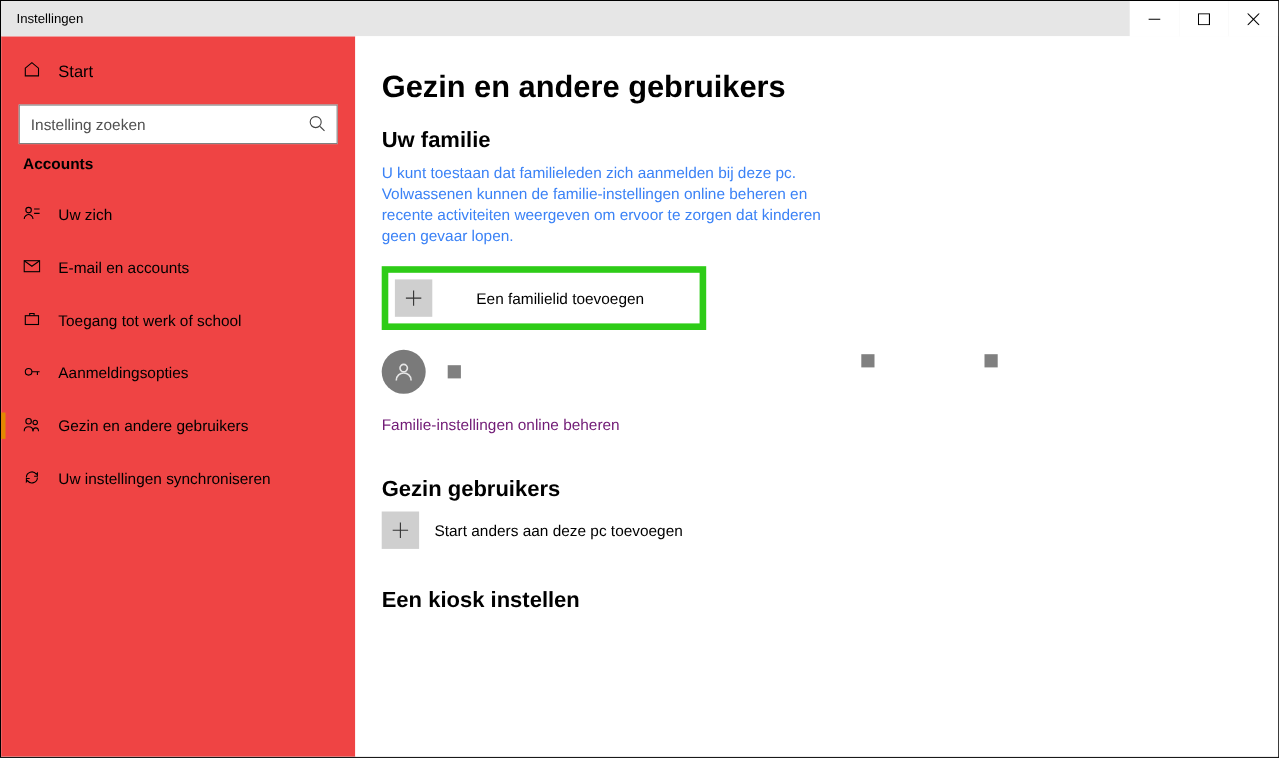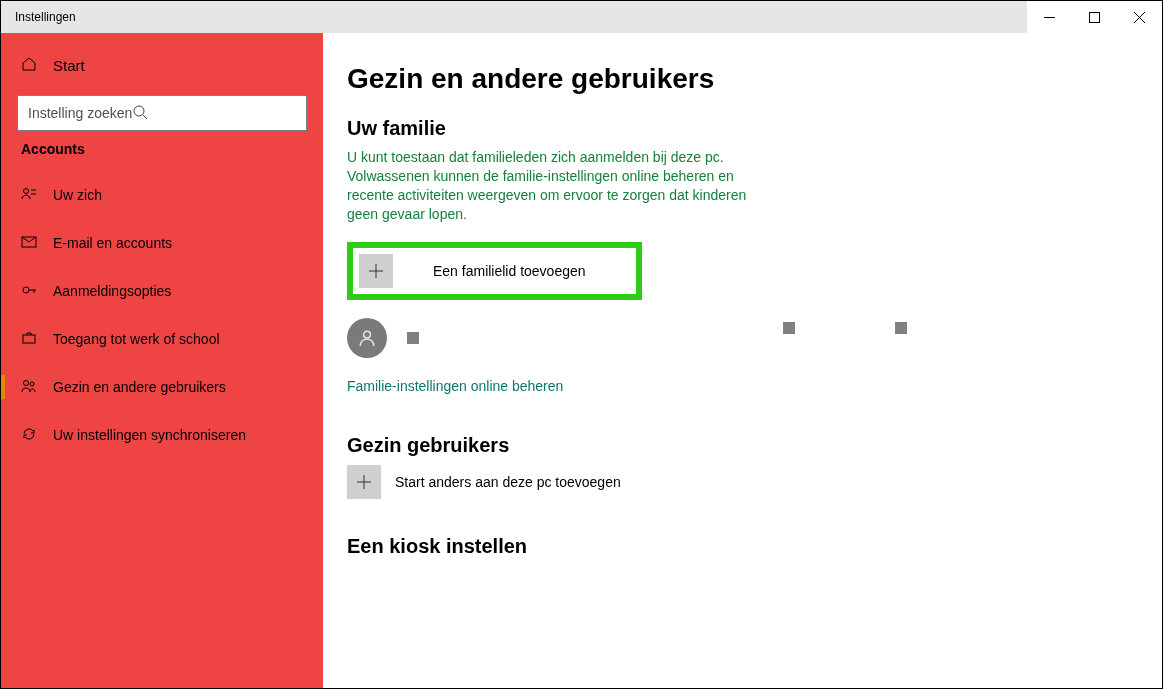--- a/index.html
+++ b/index.html
@@ -67,20 +67,21 @@
   }
   .side-start svg { width: 16px; height: 16px; }
   .search-box {
     margin: 6px 16px 0 16px;
     height: 36px;
     border: 1px solid #808080;
     background: #fff;
     display: flex;
     align-items: center;
     padding: 0 10px;
+    justify-content: space-between;
     color: #505050;
   }
   .search-box svg { width: 16px; height: 16px; }
   .section-header {
     padding: 10px 18px 6px 20px;
     font-size: 14px;
     font-weight: 600;
   }
   .side-items { margin-top: 8px; }
   .side-item {
@@ -120,21 +121,21 @@
     font-weight: 600;
     margin-bottom: 22px;
   }
   .sub-heading {
     font-size: 20px;
     font-weight: 600;
     margin-bottom: 8px;
   }
   .desc {
     font-size: 14px;
-    color: #15803d;
+    color: #3b82f6;
     line-height: 1.35;
     margin-bottom: 18px;
     max-width: 430px;
   }
   .add-row {
     display: flex;
     align-items: center;
     gap: 14px;
     margin-bottom: 12px;
   }
@@ -174,21 +175,21 @@
   }
   .avatar svg { width: 18px; height: 18px; fill:#e6e6e6; stroke:#e6e6e6;}
   .square-ph {
     width: 12px;
     height: 12px;
     background: #808080;
   }
   .two-squares { display:flex; flex-direction:column; gap:6px; }
 
   .link-orange {
-    color: #0f766e;
+    color: #701a75;
     font-size: 14px;
     margin-bottom: 40px;
     display: inline-block;
   }
 
   
   .aside {
     position: absolute;
     right: 24px;
     top: 98px;
@@ -276,35 +277,35 @@
           <svg viewBox="0 0 16 16" fill="none" stroke="#000" stroke-width="1">
               <rect x="1" y="3" width="14" height="10"></rect>
               <path d="M1 3l7 5 7-5"></path>
             </svg>
         </span>
         <span>E-mail en accounts</span>
       </div>
       <div class="side-item">
         <span>
           <svg viewBox="0 0 16 16" fill="none" stroke="#000" stroke-width="1">
+              <rect x="2" y="5" width="12" height="8"></rect>
+              <path d="M6 5V3h4v2"></path>
+            </svg>
+        </span>
+        <span>Toegang tot werk of school</span>
+      </div>
+      <div class="side-item">
+        <span>
+          <svg viewBox="0 0 16 16" fill="none" stroke="#000" stroke-width="1">
               <circle cx="5" cy="8" r="3"></circle>
               <line x1="8" y1="8" x2="15" y2="8"></line>
               <line x1="13" y1="8" x2="13" y2="11"></line>
             </svg>
         </span>
         <span>Aanmeldingsopties</span>
-      </div>
-      <div class="side-item">
-        <span>
-          <svg viewBox="0 0 16 16" fill="none" stroke="#000" stroke-width="1">
-              <rect x="2" y="5" width="12" height="8"></rect>
-              <path d="M6 5V3h4v2"></path>
-            </svg>
-        </span>
-        <span>Toegang tot werk of school</span>
       </div>
       <div class="side-item active">
         <span>
           <svg viewBox="0 0 16 16" fill="none" stroke="#000" stroke-width="1">
               <circle cx="5" cy="5" r="2.5"></circle>
               <circle cx="11" cy="6" r="2"></circle>
               <path d="M1 14c0-3 2-4 4-4s4 1 4 4"></path>
               <path d="M9 14c0-2 1-3 2.5-3s2.5 1.5 2.5 3"></path>
             </svg>
         </span>

